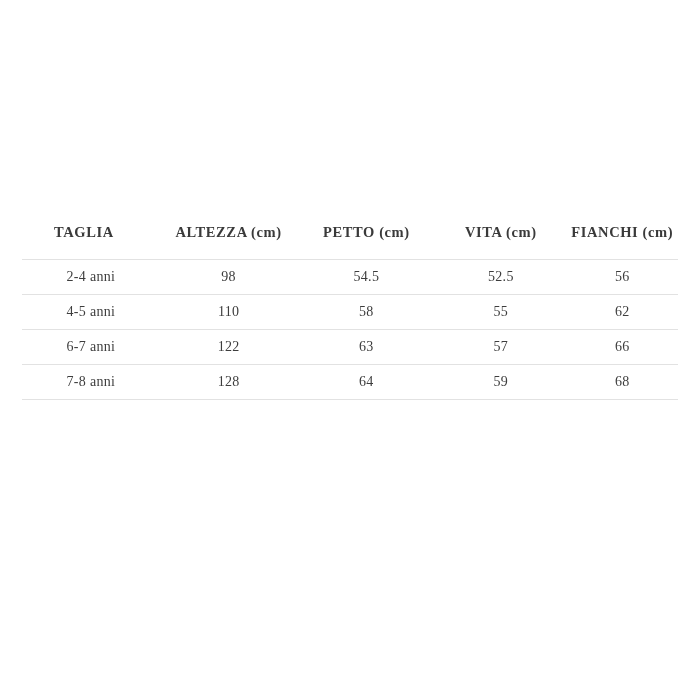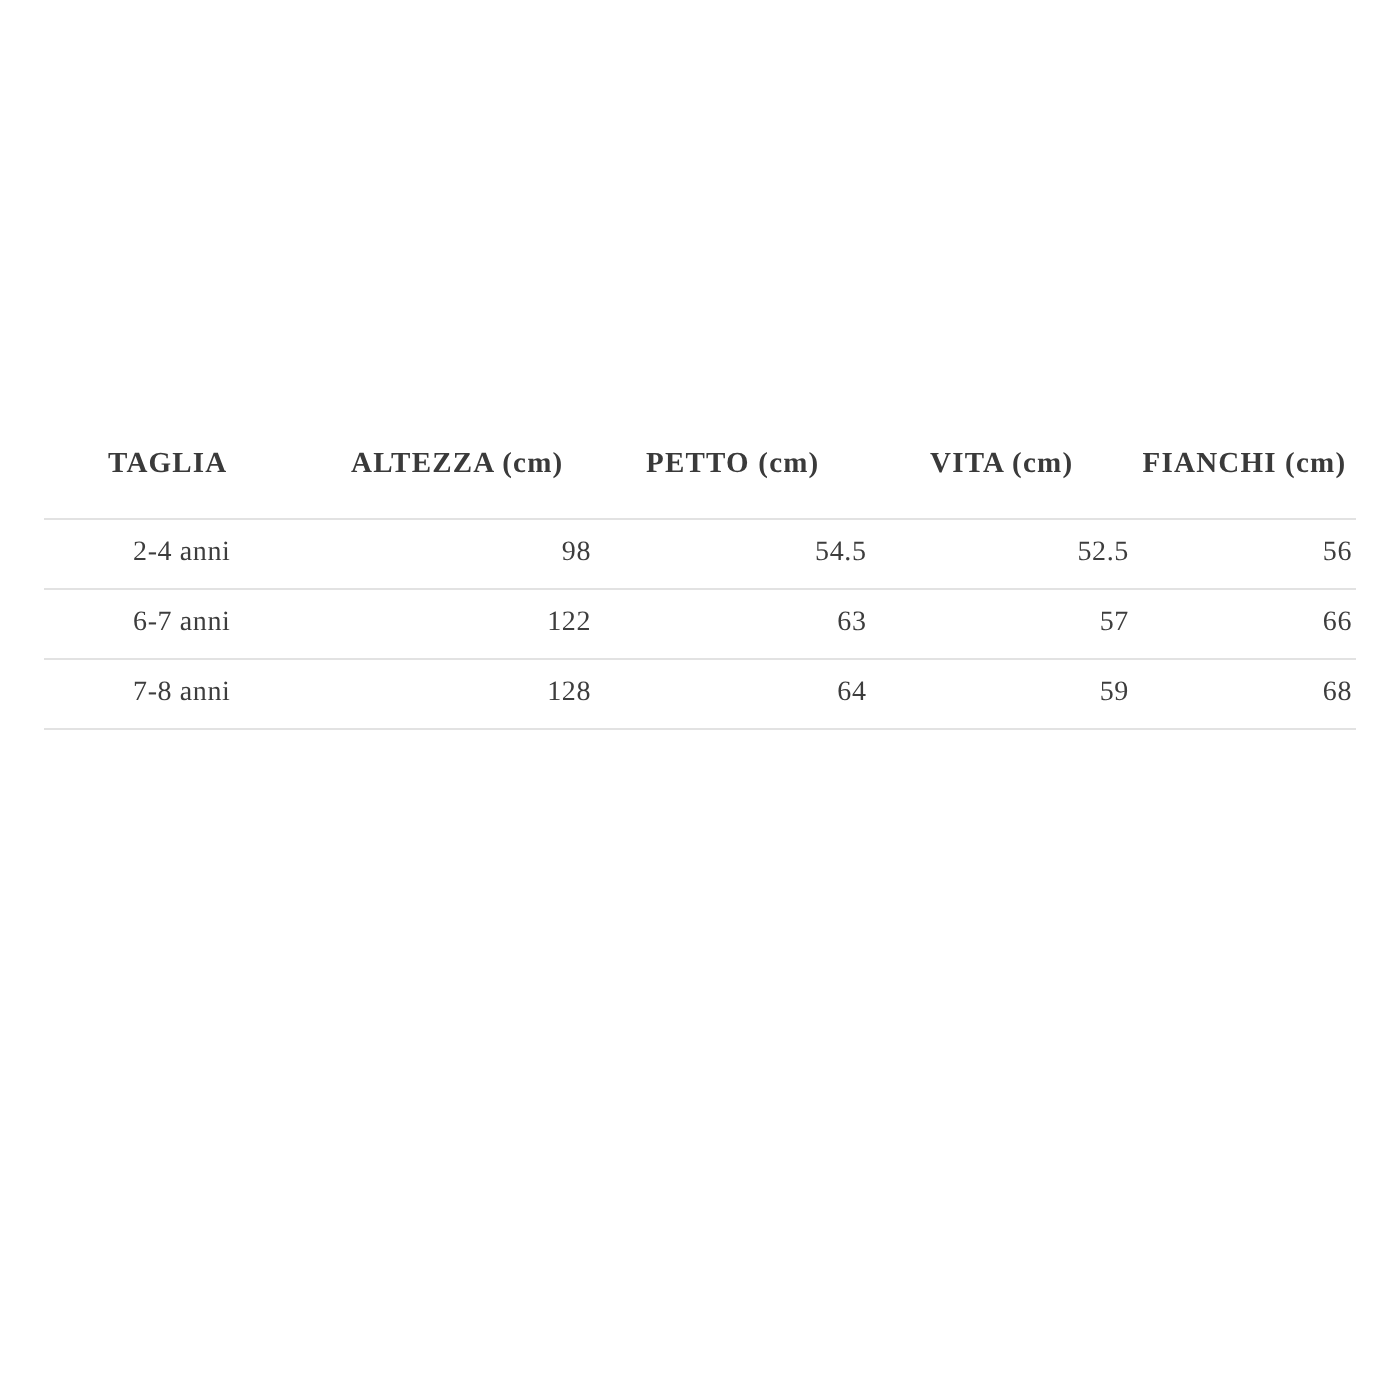--- a/index.html
+++ b/index.html
@@ -43,21 +43,21 @@
     white-space: nowrap;
   }
   table.size-table th.col-size {
     text-align: left;
     padding-left: 32px;
   }
   table.size-table td {
     font-family: "Liberation Serif", serif;
     font-size: 14px;
     color: #3d3d3d;
-    text-align: right;
+    text-align: center;
     padding: 9px 2px 9px 2px;
     border-top: 1px solid #e2e2e2;
     letter-spacing: 0.3px;
   }
   table.size-table tbody tr:last-child td {
     border-bottom: 1px solid #e2e2e2;
     font-family: Liberation Serif, serif;
   }
   table.size-table td.col-size {
     text-align: center;
@@ -92,20 +92,27 @@
       </thead>
       <tbody>
         <tr>
           <td class="col-size">2-4 anni</td>
           <td>98</td>
           <td>54.5</td>
           <td>52.5</td>
           <td>56</td>
         </tr>
         <tr>
+          <td class="col-size">4-5 anni</td>
+          <td>110</td>
+          <td>58</td>
+          <td>55</td>
+          <td>62</td>
+        </tr>
+        <tr>
           <td class="col-size">6-7 anni</td>
           <td>122</td>
           <td>63</td>
           <td>57</td>
           <td>66</td>
         </tr>
         <tr>
           <td class="col-size">7-8 anni</td>
           <td>128</td>
           <td>64</td>

